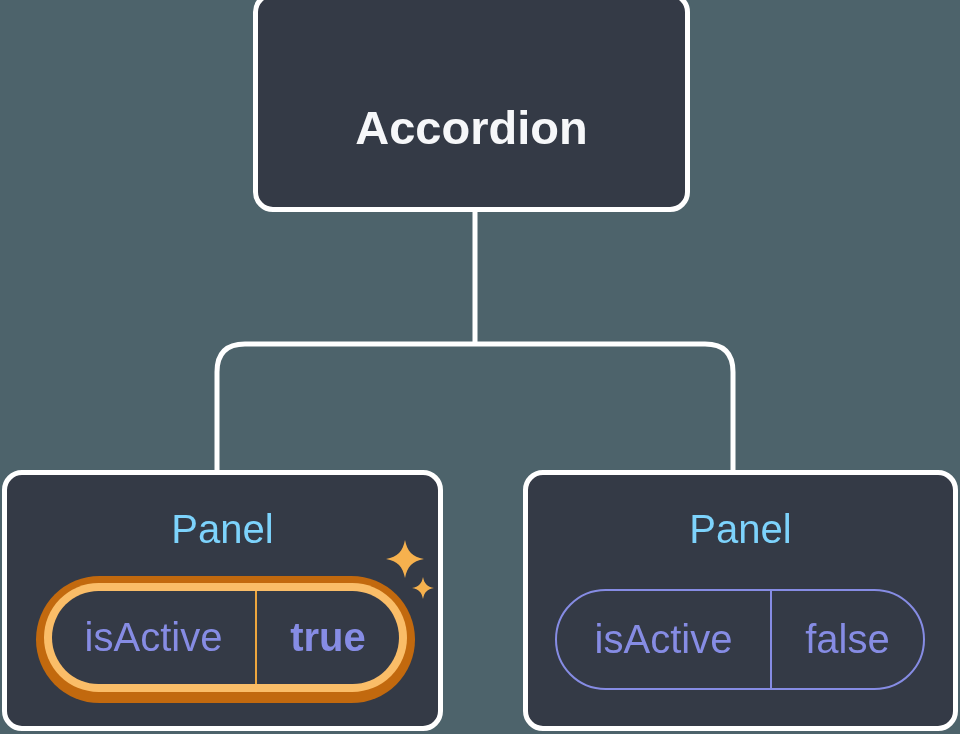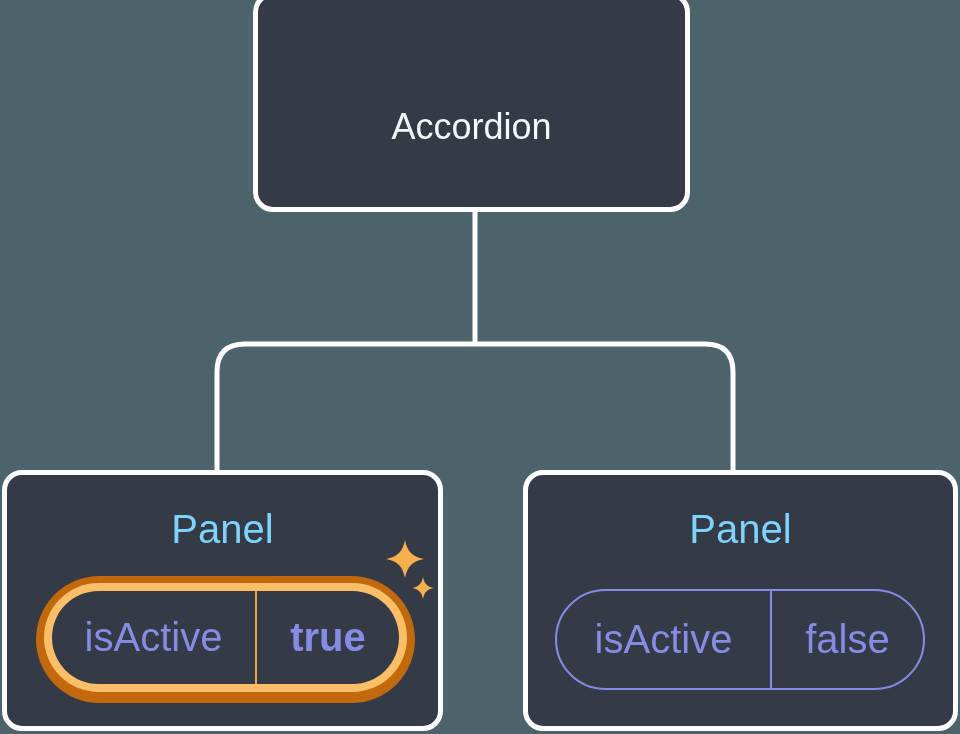--- a/index.html
+++ b/index.html
@@ -28,22 +28,22 @@
   .node-root {
     left: 253px; top: -8px;
     width: 437px; height: 220px;
     display: flex;
     align-items: center;
     justify-content: center;
     padding-top: 10px;
   }
   .root-title {
     color: #f6f7f9;
-    font-size: 36px;
-    font-weight: 400;
+    font-size: 47px;
+    font-weight: 700;
     margin-top: 40px;
   }
   .node-panel {
     top: 470px;
     width: 441px; height: 261px;
   }
   .node-panel-left  { left: 2px; }
   .node-panel-right { left: 523px; width: 435px; }
   .panel-title {
     position: absolute;

